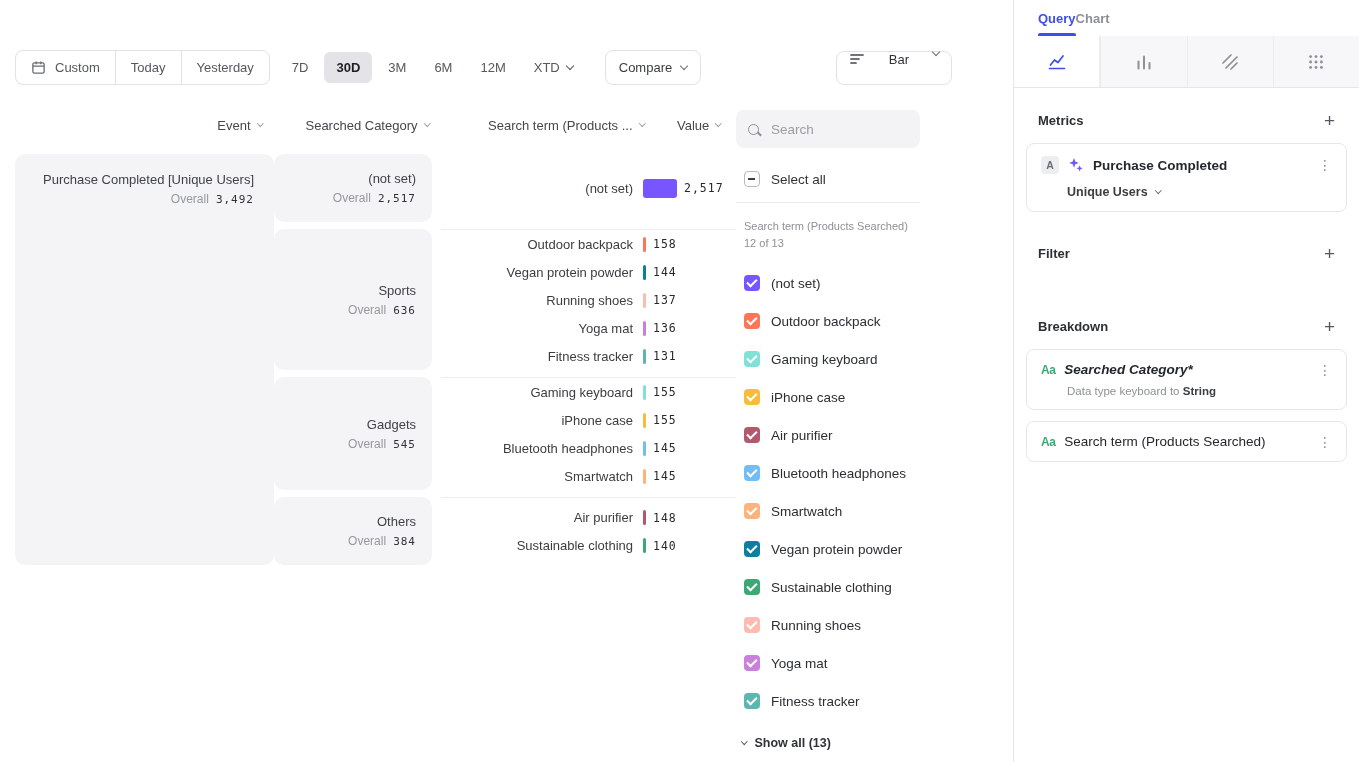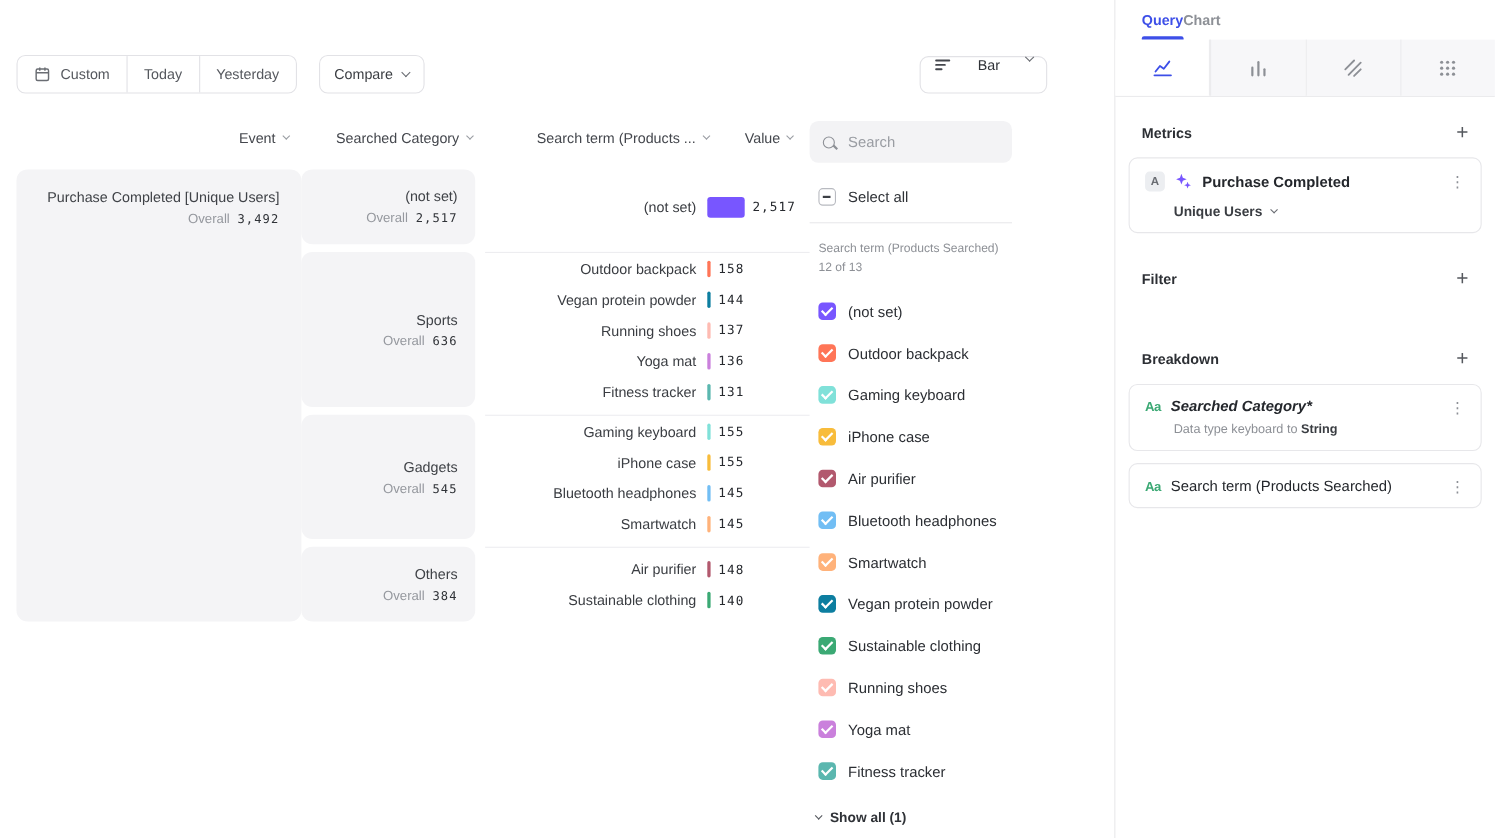--- a/index.html
+++ b/index.html
@@ -119,20 +119,41 @@
     </div>
     <div class="seg-div"></div>
     <div class="seg">
         <span>Today</span>
       </div>
     <div class="seg-div"></div>
     <div class="seg">
         <span>Yesterday</span>
       </div>
   </div>
+  <div class="quick-group">
+    <div class="qbtn">
+        <span>7D</span>
+      </div>
+    <div class="qbtn active">
+        <span>30D</span>
+      </div>
+    <div class="qbtn">
+        <span>3M</span>
+      </div>
+    <div class="qbtn">
+        <span>6M</span>
+      </div>
+    <div class="qbtn">
+        <span>12M</span>
+      </div>
+    <div class="qbtn">
+        <span>XTD</span>
+        <span class="chev"></span>
+      </div>
+  </div>
   <div class="compare-btn">
     <span>Compare</span>
     <span class="chev" style="color:#6a6d73"></span>
   </div>
   <div class="spacer"></div>
   <div class="chart-select">
     <svg class="ic" width="16" height="14" viewBox="0 0 16 14" fill="none" stroke="#44474d" stroke-width="1.7" stroke-linecap="round">
         <path d="M2 3h12M2 7h8M2 11h5"></path>
       </svg>
     <span>Bar</span>
@@ -336,21 +357,21 @@
       <span class="checkbox" style="background-color: rgb(202, 128, 220);"></span>
       <span class="f-label">Yoga mat</span>
     </div>
     <div class="f-item">
       <span class="checkbox" style="background-color: rgb(91, 183, 175);"></span>
       <span class="f-label">Fitness tracker</span>
     </div>
   </div>
   <div class="show-all">
     <span class="chev sm"></span>
-    <span>Show all (1)</span>
+    <span>Show all (13)</span>
   </div>
 </div>
 
 <div class="sidebar">
   <div class="sb-tabs">
     <div class="sb-tab active">
         <span>Query</span>
       </div>
     <div class="sb-tab inactive">
         <span>Chart</span>

